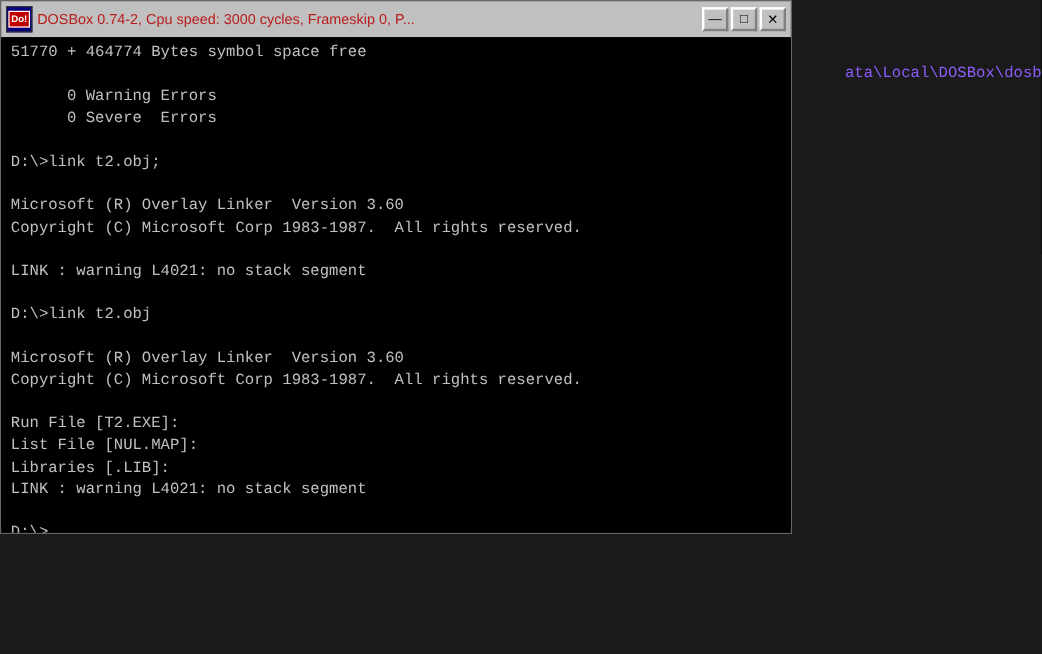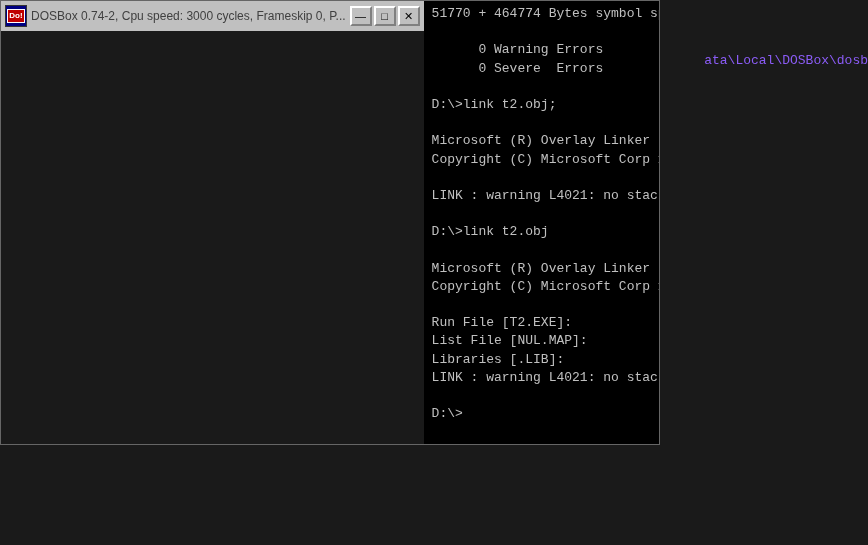--- a/index.html
+++ b/index.html
@@ -14,20 +14,21 @@
 
     
     .dosbox-window {
       position: absolute;
       top: 0;
       left: 0;
       width: 660px;
       height: 445px;
       border: 1px solid #666;
       display: flex;
+      flex-direction: column;
     }
 
     
     .title-bar {
       background: #c0c0c0;
       height: 30px;
       display: flex;
       align-items: center;
       padding: 0 4px;
       flex-shrink: 0;
@@ -60,21 +61,21 @@
       font-size: 8px;
       font-weight: bold;
       font-family: Arial, sans-serif;
       line-height: 1;
     }
 
     .title-bar-text {
       flex: 1;
       font-size: 12px;
       font-family: Arial, sans-serif;
-      color: #404040;
+      color: #b91c1c;
       white-space: nowrap;
       overflow: hidden;
     }
 
     .title-bar-buttons {
       display: flex;
       gap: 2px;
       align-items: center;
     }
 

